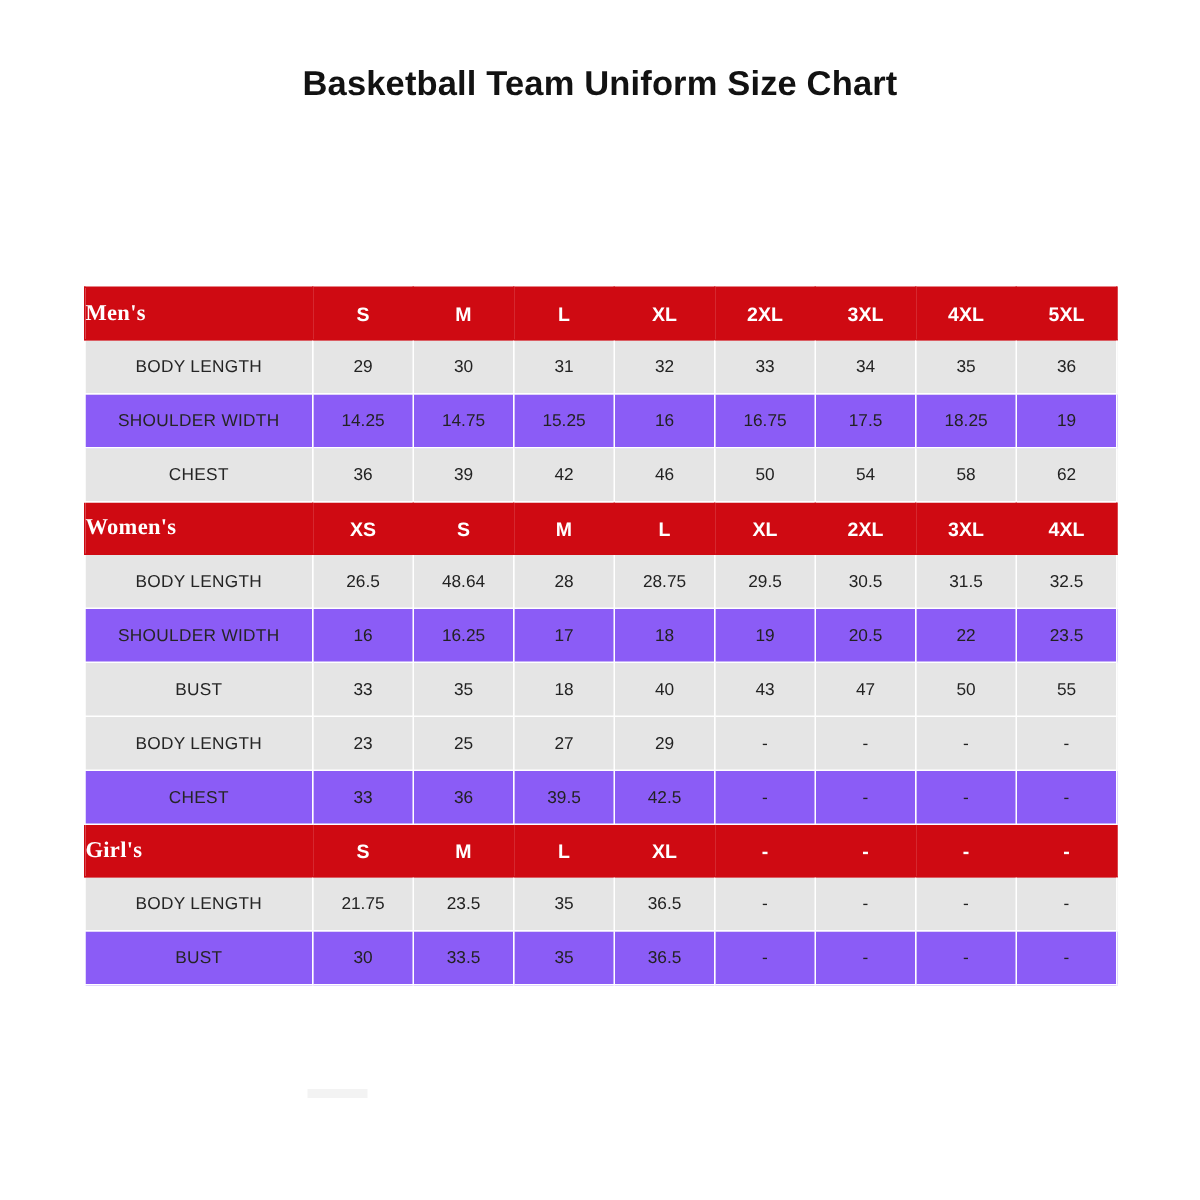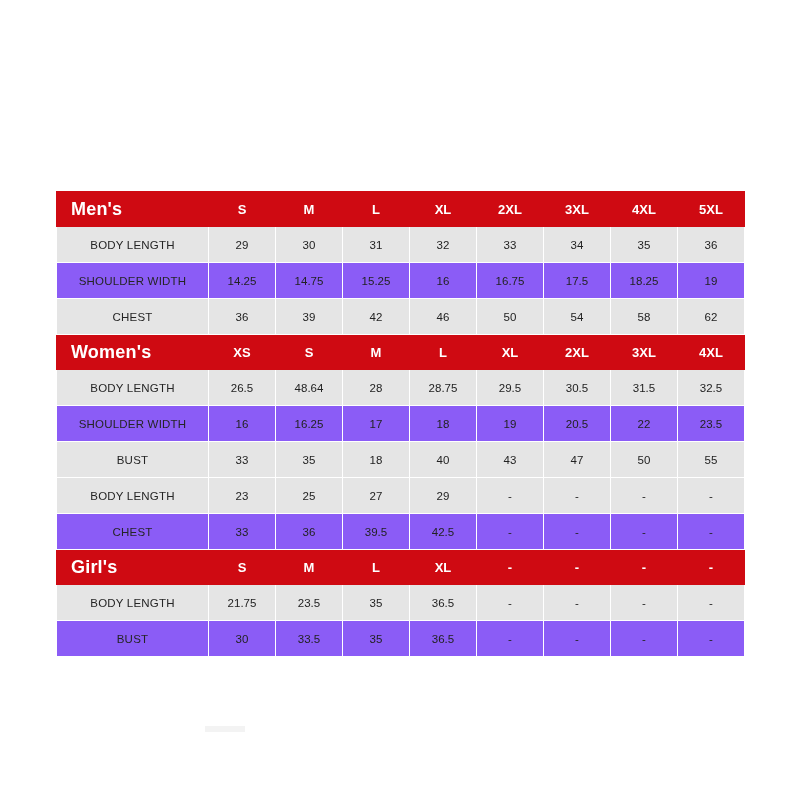--- a/index.html
+++ b/index.html
@@ -62,22 +62,22 @@
   tr.header-row td {
     background: #cf0a12;
     color: #ffffff;
     font-weight: bold;
     font-size: 13px;
     height: 34px;
     border: 1px solid #cf0a12;
   }
   tr.header-row td.label-cell {
     text-align: left;
-    padding-left: 14px;
-    font-size: 18px;
+    font-size: 15px;
+    font-family: Liberation Serif, serif;
   }
   td.label-cell {
     text-align: left;
     padding-left: 14px;
     font-size: 11.5px;
     letter-spacing: 0.2px;
     color: #222222;
   }
   tr.row-alt td {
     background: #8b5cf6;
@@ -98,20 +98,21 @@
     width: 40px;
     height: 6px;
     background: #f3f3f3;
   }
 </style>
 </head>
 <body>
 
 <div class="page">
 
+  <div class="main-title">Basketball Team Uniform Size Chart</div>
 
 
   <div class="chart-wrap">
     <table class="size-chart">
       <colgroup>
         <col class="col-label">
         <col class="col-size">
           <col class="col-size">
           <col class="col-size">
           <col class="col-size">

